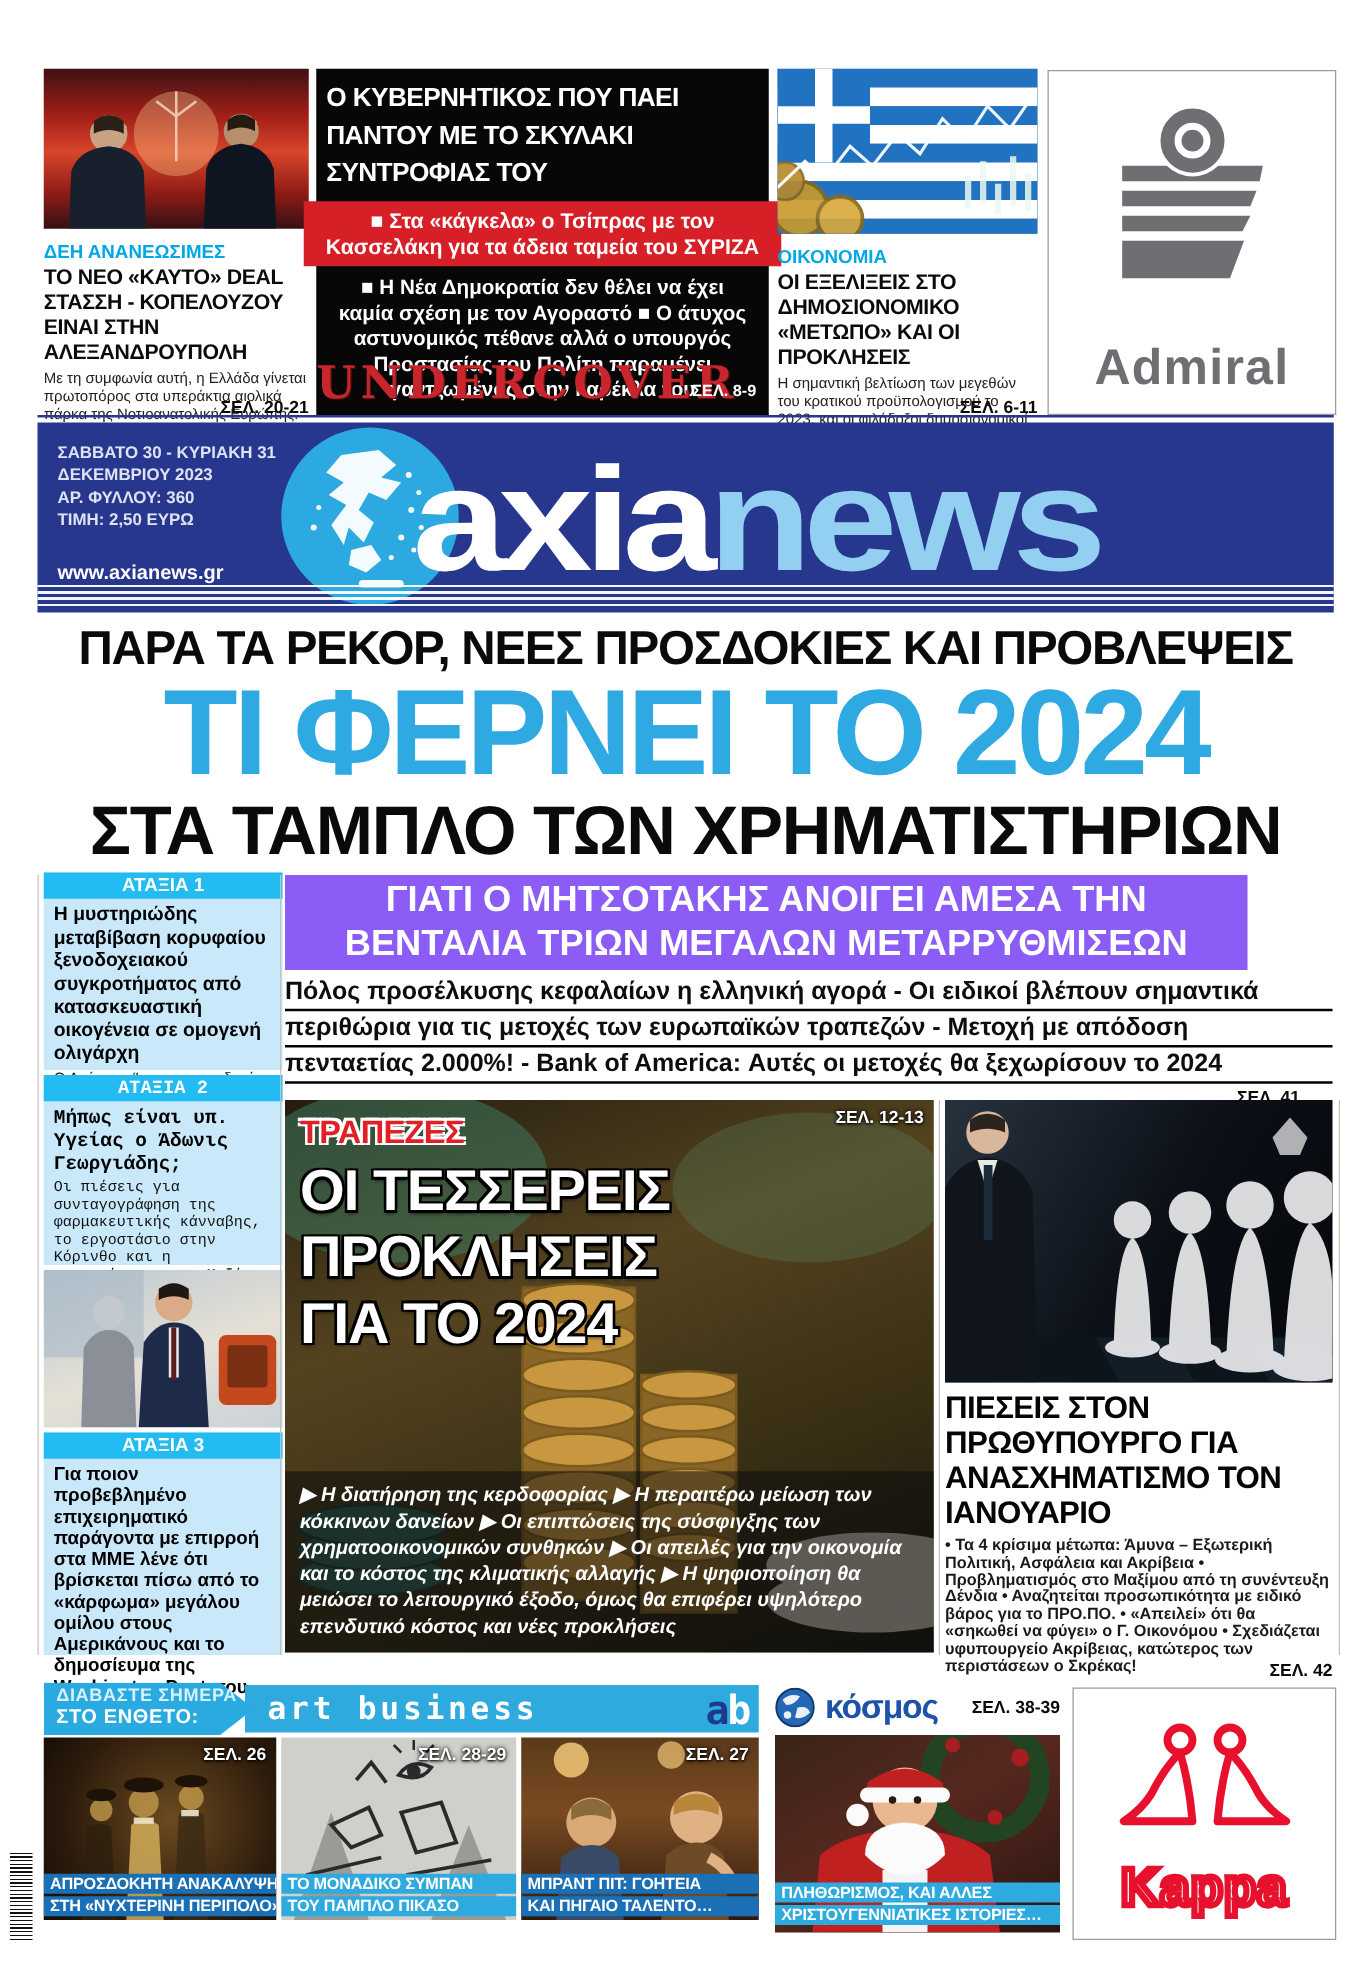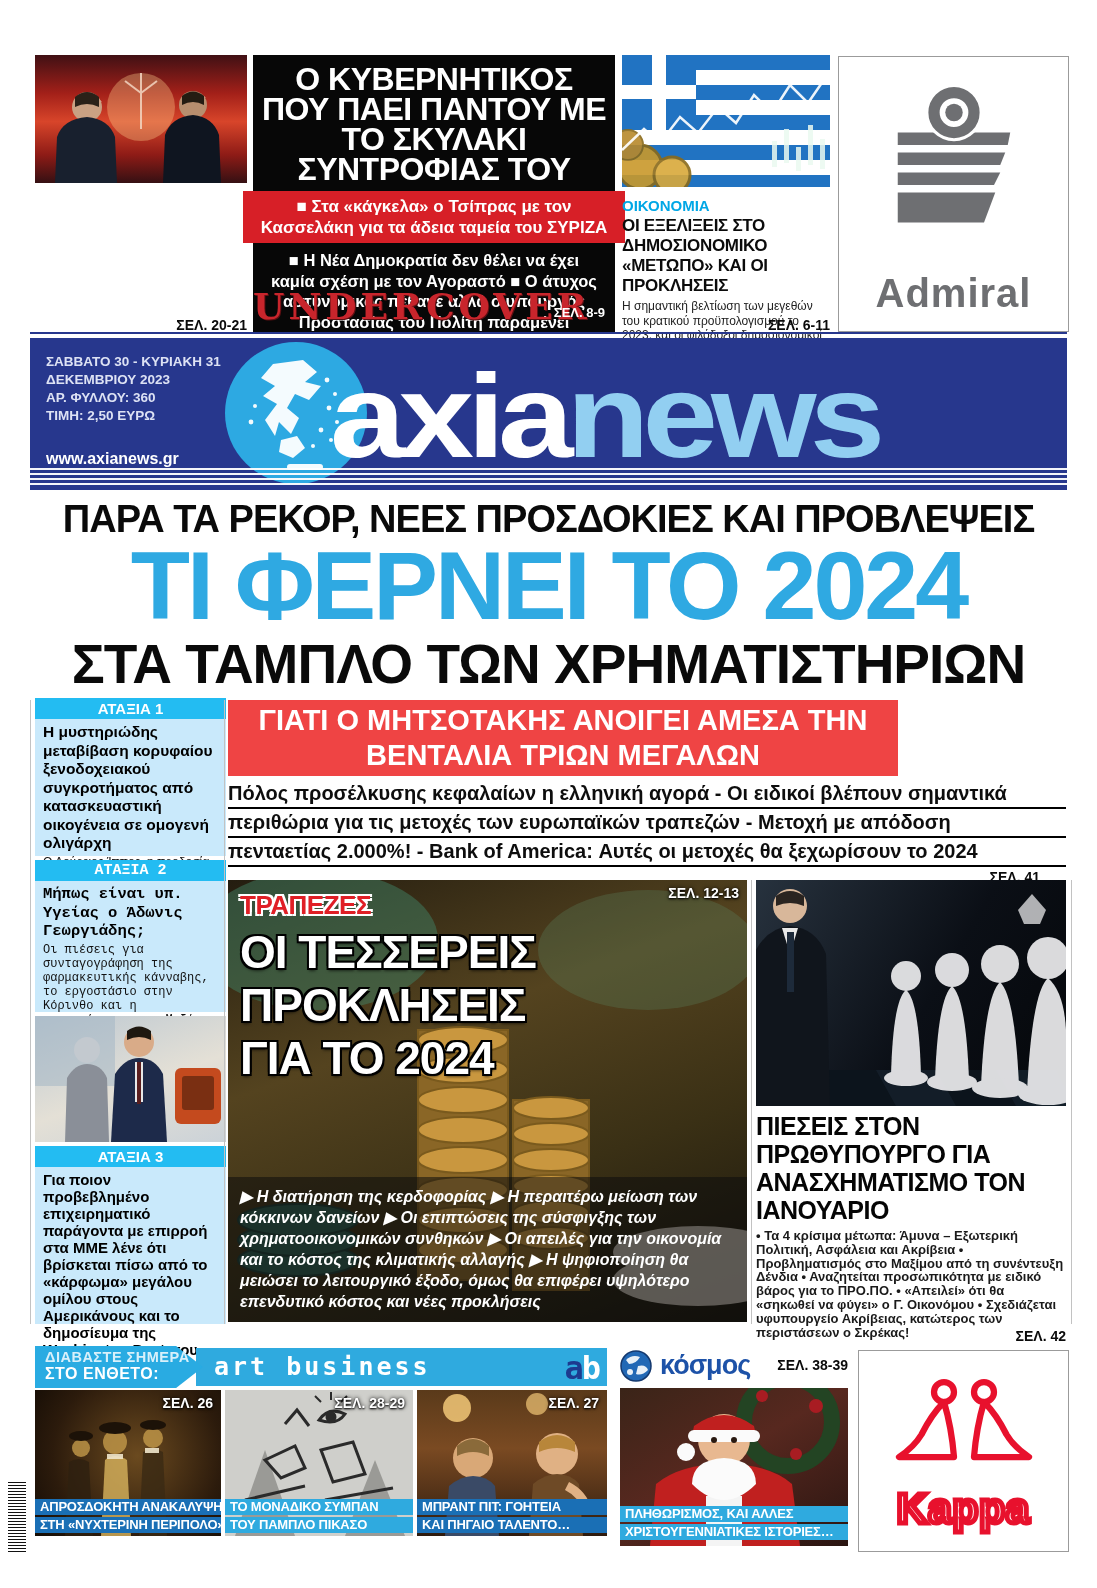--- a/index.html
+++ b/index.html
@@ -20,21 +20,21 @@
   #right-article{left:622px;width:208px;height:280px;}
   .ta-kicker{font-size:15px;font-weight:bold;color:#00A7E6;margin:6px 0 2px;}
   .ta-headline{font-size:17px;font-weight:bold;line-height:20px;color:#0b0b0b;letter-spacing:-.3px;}
   .ta-body{font-size:12px;line-height:14.5px;color:#222;margin-top:3px;}
   .ta-pageref{position:absolute;right:0;bottom:2px;}
 
   #photo-deh{top:0;left:0;width:212px;height:128px;background:linear-gradient(180deg,#401014 0%,#a32019 30%,#d8452a 52%,#8e1b16 78%,#351013 100%);}
   #photo-oikonomia{top:0;left:0;width:208px;height:132px;background:#1c66ad;}
 
   #center-box{position:absolute;left:253px;top:55px;width:362px;height:277px;background:#070707;}
-  .cb-headline{padding:9px 8px 0;font-size:32px;line-height:30px;font-weight:bold;color:#fff;text-align:center;letter-spacing:-.5px;}
+  .cb-headline{padding:9px 8px 0;font-size:21px;line-height:30px;font-weight:bold;color:#fff;letter-spacing:-.5px;}
   .cb-redband{position:relative;left:-10px;width:382px;margin-top:7px;background:#D71F27;
               padding:5px 12px;box-sizing:border-box;font-size:17px;line-height:21px;font-weight:bold;color:#fff;text-align:center;}
   .cb-blackband{padding:7px 14px 0;font-size:16.5px;line-height:20.5px;font-weight:bold;color:#fff;text-align:center;}
   .cb-bottom{position:absolute;left:0;right:0;bottom:5px;text-align:left;}
   .cb-undercover{display:inline-block;font-family:"DejaVu Serif",serif;font-weight:bold;font-size:36px;color:#C8252C;
                  letter-spacing:4px;text-shadow:1px 1px 0 #5e0f12;}
   .cb-pageref{position:absolute;right:10px;bottom:12px;font-size:13px;font-weight:bold;color:#fff;}
 
   #admiral-ad{position:absolute;left:838px;top:56px;width:229px;height:274px;border:1px solid #9b9b9b;
               background:#fff;text-align:center;}
@@ -55,21 +55,21 @@
 
   
   #lead-overline{left:32px;top:498px;width:1033px;text-align:center;font-size:38px;font-weight:bold;
                  letter-spacing:-1px;color:#0a0a0a;}
   #lead-headline{left:32px;top:537px;width:1033px;text-align:center;font-size:97px;font-weight:bold;
                  letter-spacing:-3px;color:#2FA9E2;line-height:1;}
   #lead-sub{left:32px;top:637px;width:1033px;text-align:center;font-size:55px;font-weight:bold;
             letter-spacing:-1px;color:#0a0a0a;line-height:1;}
 
   
-  #banner{left:228px;top:700px;width:670px;height:76px;background:#ef4444;text-align:center;
+  #banner{left:228px;top:700px;width:770px;height:76px;background:#8b5cf6;text-align:center;
           color:#fff;font-weight:bold;font-size:29px;line-height:35px;padding-top:3px;box-sizing:border-box;}
   #deck{left:228px;top:780px;width:838px;}
   .deck-line{font-size:20px;font-weight:bold;color:#0d0d0d;line-height:26px;border-bottom:2px solid #000;padding-bottom:1px;}
   #deck-pageref{text-align:right;padding-right:26px;margin-top:2px;}
 
   
   .side-box{position:absolute;left:35px;width:191px;background:#C9E9FB;box-sizing:border-box;padding-bottom:19px;}
   .side-band{background:#23BCF2;color:#fff;font-size:15px;font-weight:bold;text-align:center;height:21px;line-height:21px;}
   .side-headline{font-size:15.5px;font-weight:bold;line-height:18.5px;color:#000;padding:4px 8px 0;}
   .side-body{font-size:12px;line-height:14px;color:#111;padding:2px 8px 0;}
@@ -145,20 +145,25 @@
             <line x1="58" y1="53" x2="50" y2="46"></line>
             <line x1="58" y1="53" x2="66" y2="46"></line>
         </g>
         <circle cx="52" cy="52" r="15" fill="#c9a183"></circle>
         <path d="M20,128 L22,82 Q28,64 52,62 Q74,64 80,82 L82,128 Z" fill="#18202e"></path>
         <path d="M40,42 Q52,32 64,42 L64,52 Q52,46 40,52 Z" fill="#2a2118"></path>
         <circle cx="158" cy="50" r="14" fill="#b78e6e"></circle>
         <path d="M128,128 L130,80 Q136,62 158,60 Q178,62 184,80 L186,128 Z" fill="#0f1520"></path>
         <path d="M147,41 Q158,32 169,41 L169,50 Q158,44 147,50 Z" fill="#241c12"></path>
       </svg>
+    </div>
+    <div class="abs" style="top:132px;left:0;width:212px;">
+      <div class="ta-kicker">ΔΕΗ ΑΝΑΝΕΩΣΙΜΕΣ</div>
+      <div class="ta-headline">ΤΟ ΝΕΟ «ΚΑΥΤΟ» DEAL ΣΤΑΣΣΗ - ΚΟΠΕΛΟΥΖΟΥ ΕΙΝΑΙ ΣΤΗΝ ΑΛΕΞΑΝΔΡΟΥΠΟΛΗ</div>
+      <div class="ta-body">Με τη συμφωνία αυτή, η Ελλάδα γίνεται πρωτοπόρος στα υπεράκτια αιολικά πάρκα της Νοτιοανατολικής Ευρώπης.</div>
     </div>
     <div class="pageref ta-pageref">ΣΕΛ. 20-21</div>
   </div>
 
   <div id="center-box">
     <div class="cb-headline">Ο ΚΥΒΕΡΝΗΤΙΚΟΣ ΠΟΥ ΠΑΕΙ ΠΑΝΤΟΥ ΜΕ ΤΟ ΣΚΥΛΑΚΙ ΣΥΝΤΡΟΦΙΑΣ ΤΟΥ</div>
     <div class="cb-redband">■ Στα «κάγκελα» ο Τσίπρας με τον Κασσελάκη για τα άδεια ταμεία του ΣΥΡΙΖΑ</div>
     <div class="cb-blackband">■ Η Νέα Δημοκρατία δεν θέλει να έχει καμία σχέση με τον Αγοραστό ■ Ο άτυχος αστυνομικός πέθανε αλλά ο υπουργός Προστασίας του Πολίτη παραμένει γαντζωμένος στην καρέκλα του</div>
     <div class="cb-bottom">
       <span class="cb-undercover">UNDERCOVER</span>

